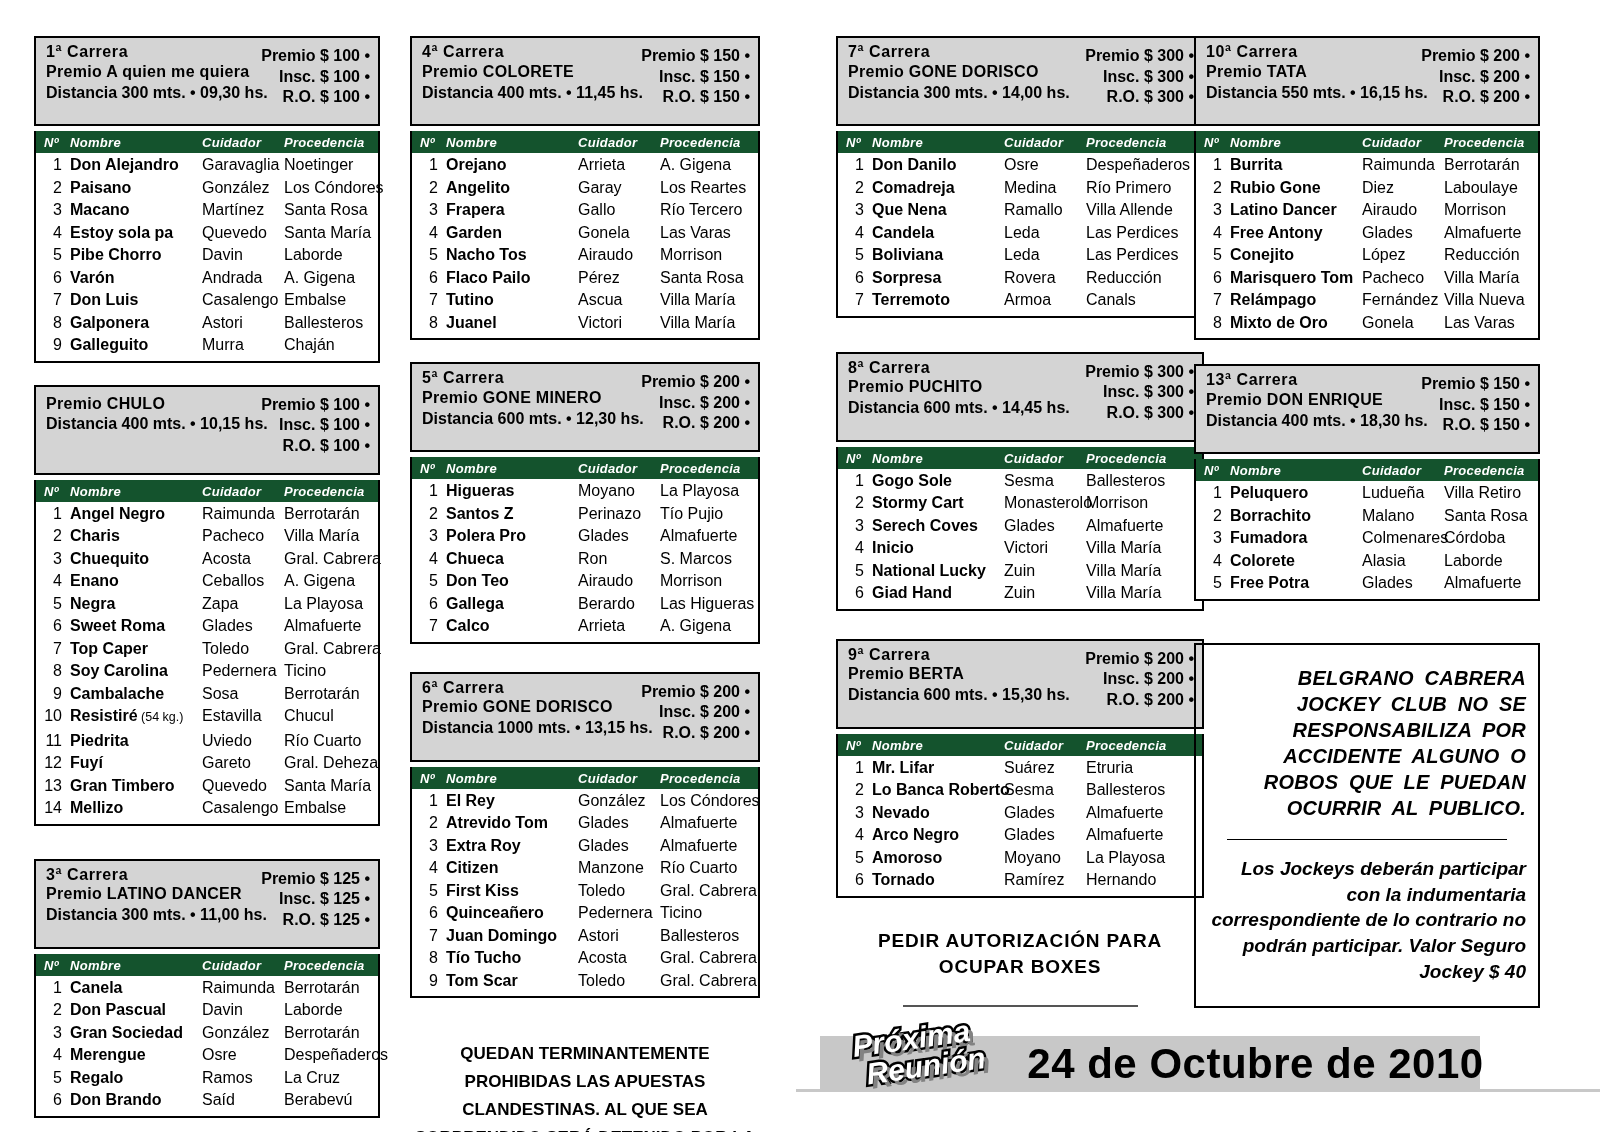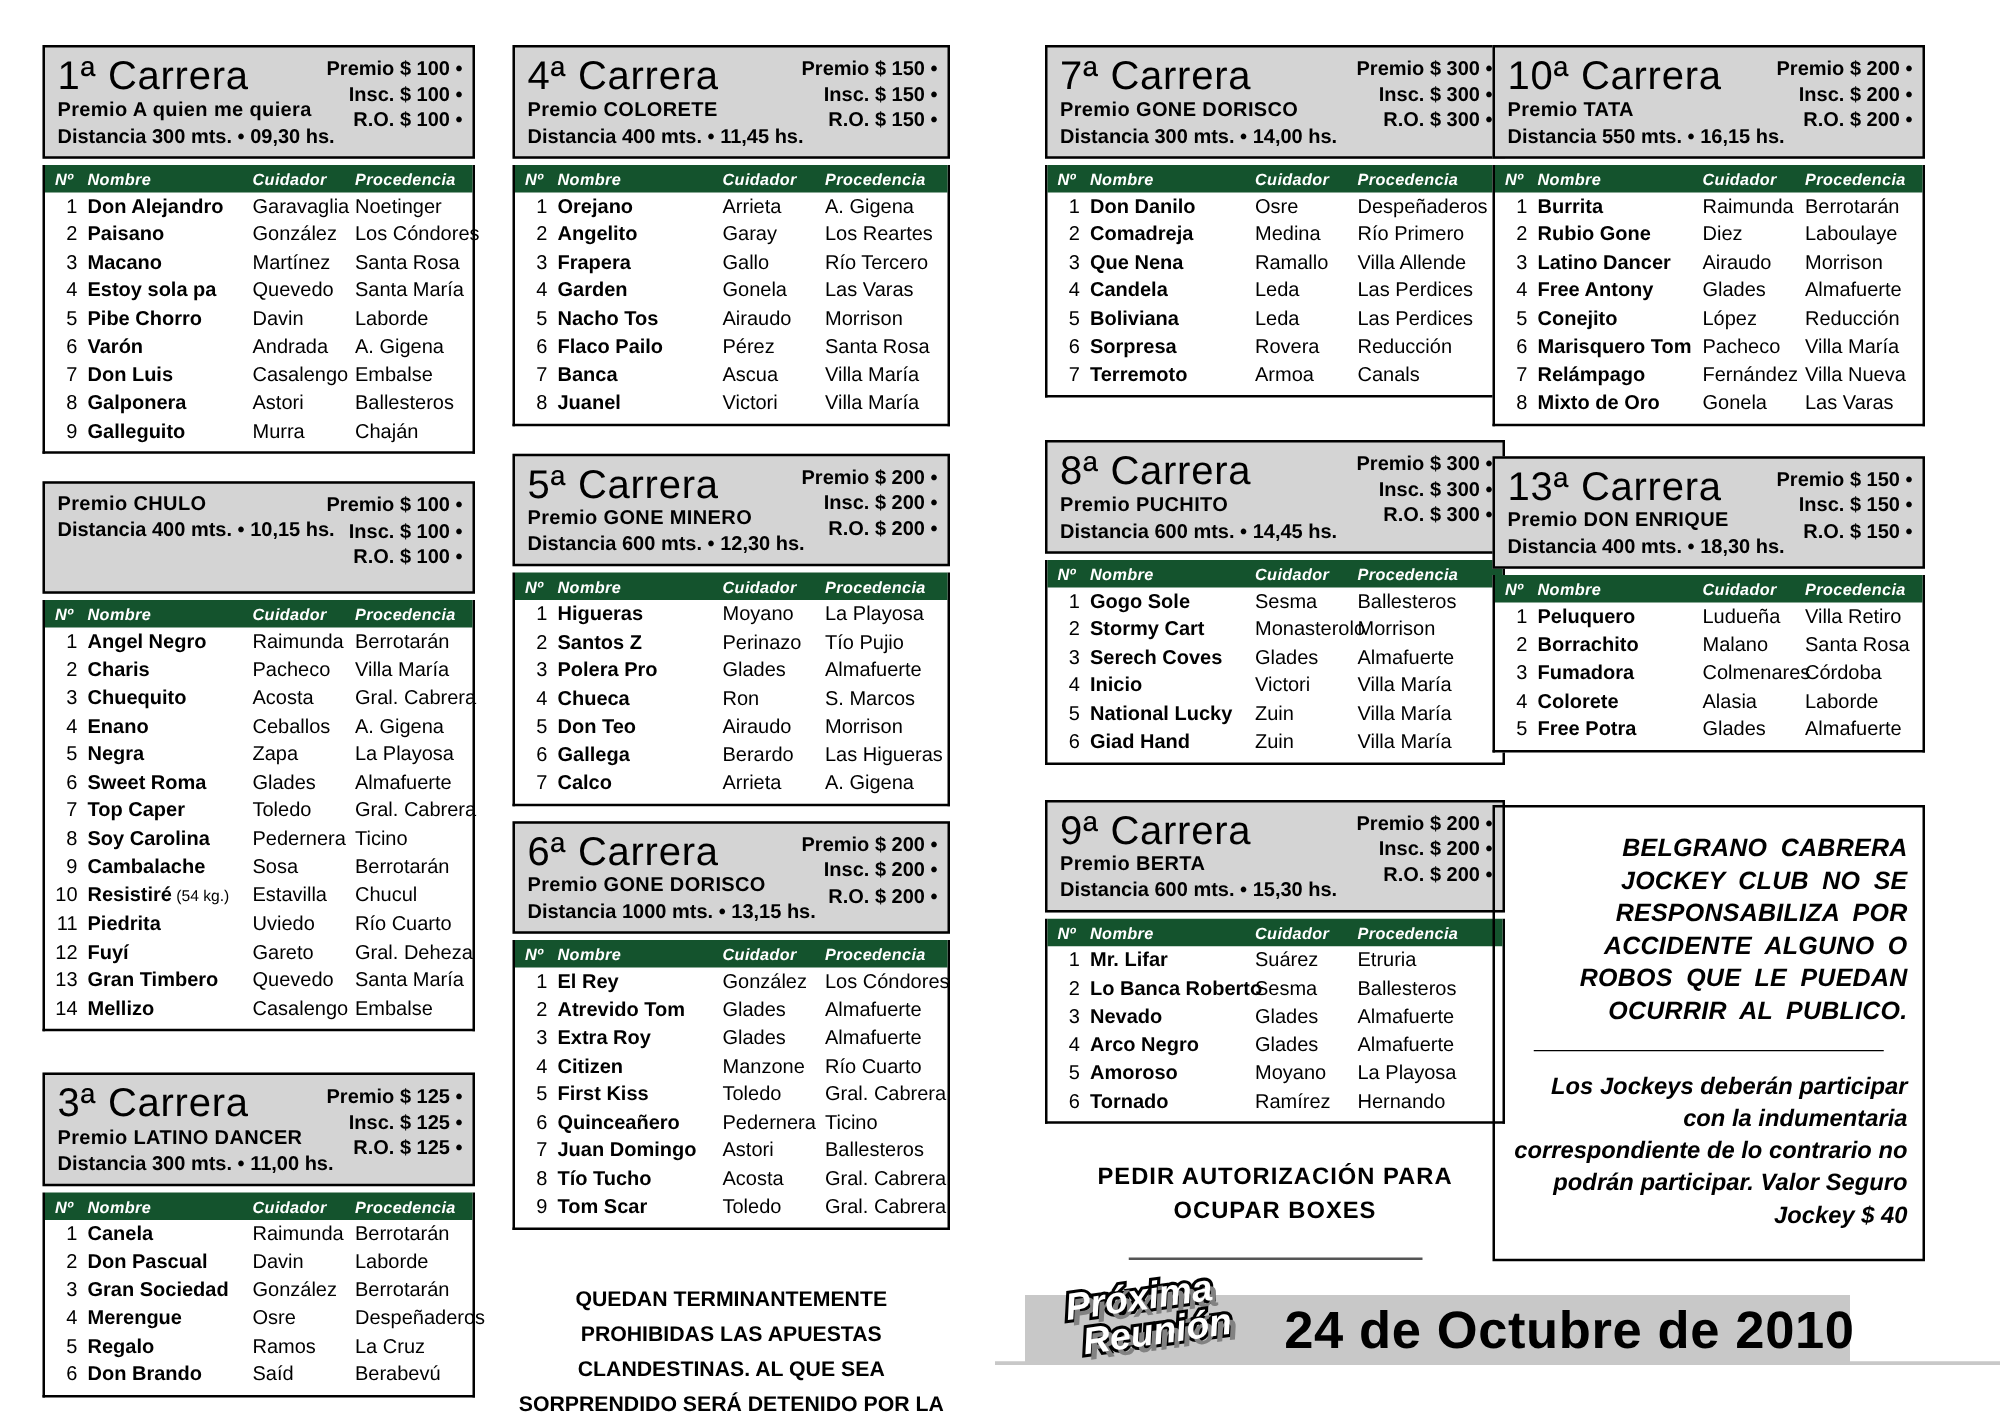--- a/index.html
+++ b/index.html
@@ -7,21 +7,21 @@
         font-family:"Liberation Sans",sans-serif;color:#000;}
   .col{position:absolute;top:36px;display:flex;flex-direction:column;}
   #col1{left:34px;width:346px;}
   #col2{left:410px;width:350px;}
   #col3{left:836px;width:368px;justify-content:space-between;}
   #col4{left:1194px;width:346px;}
 
   .race-card{display:block;}
   .card-head{position:relative;background:#d4d4d4;border:2px solid #000;
              padding:6px 8px 6px 10px;min-height:74px;margin-bottom:5px;}
-  .race-title{font-size:32px;font-weight:normal;letter-spacing:.6px;line-height:1.05;}
+  .race-title{font-size:16px;font-weight:bold;letter-spacing:.6px;line-height:1.05;}
   .race-premio{font-size:16px;font-weight:bold;letter-spacing:.3px;line-height:1.12;
                margin-top:2px;max-width:206px;}
   .race-dist{font-size:16px;font-weight:bold;margin-top:3px;white-space:nowrap;}
   .head-right{position:absolute;top:8px;right:8px;text-align:right;
               font-size:16px;font-weight:bold;line-height:20.5px;}
   .card-body{border:2px solid #000;border-top:none;padding-bottom:5px;background:#fff;}
   .colhead{background:#14532d;color:#fff;font-style:italic;font-weight:bold;font-size:13px;
            display:grid;grid-template-columns:26px 132px 82px auto;
            padding:4px 4px 3px 8px;letter-spacing:.3px;}
   .hrow{display:grid;grid-template-columns:26px 132px 82px auto;
@@ -385,36 +385,36 @@
 
   <div class="hrow">
     <span class="hnum">6</span>
     <span class="hname">Flaco Pailo</span>
     <span class="hcui">Pérez</span>
     <span class="hpro">Santa Rosa</span>
   </div>
 
   <div class="hrow">
     <span class="hnum">7</span>
-    <span class="hname">Banca</span>
+    <span class="hname">Tutino</span>
     <span class="hcui">Ascua</span>
     <span class="hpro">Villa María</span>
   </div>
 
   <div class="hrow">
     <span class="hnum">8</span>
     <span class="hname">Juanel</span>
     <span class="hcui">Victori</span>
     <span class="hpro">Villa María</span>
   </div>
 </div>
     </div>
   </section>
 
-  <section class="race-card" style="margin-bottom: 12px;">
+  <section class="race-card" style="margin-bottom: 28px;">
     <header class="card-head">
       <div class="race-title">5ª Carrera</div>
       <div class="race-premio">Premio GONE MINERO</div>
       <div class="race-dist">Distancia 600 mts. • 12,30 hs.</div>
       <div class="head-right">
         <div class="price-premio">Premio $ 200 •</div>
         <div class="price-insc">Insc. $ 200 •</div>
         <div class="price-ro">R.O. $ 200 •</div>
       </div>
     </header>

